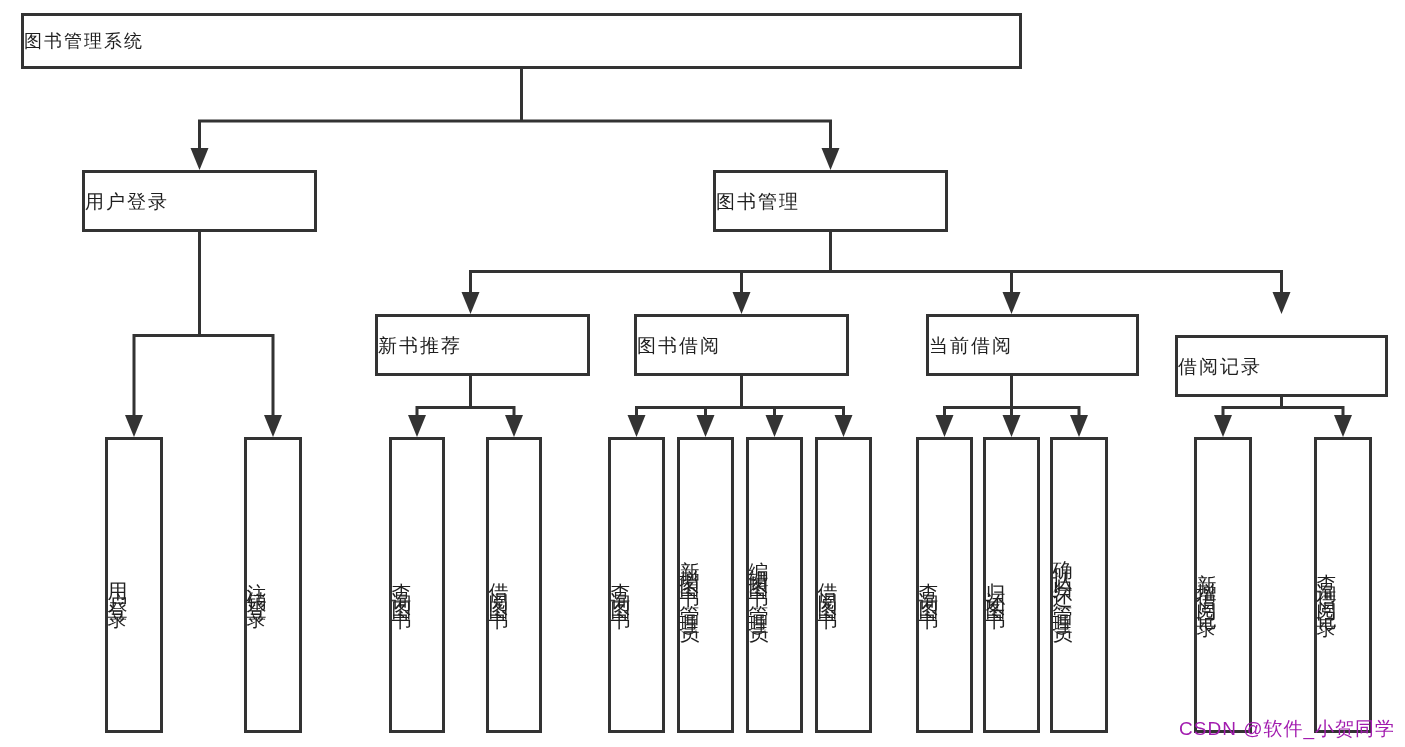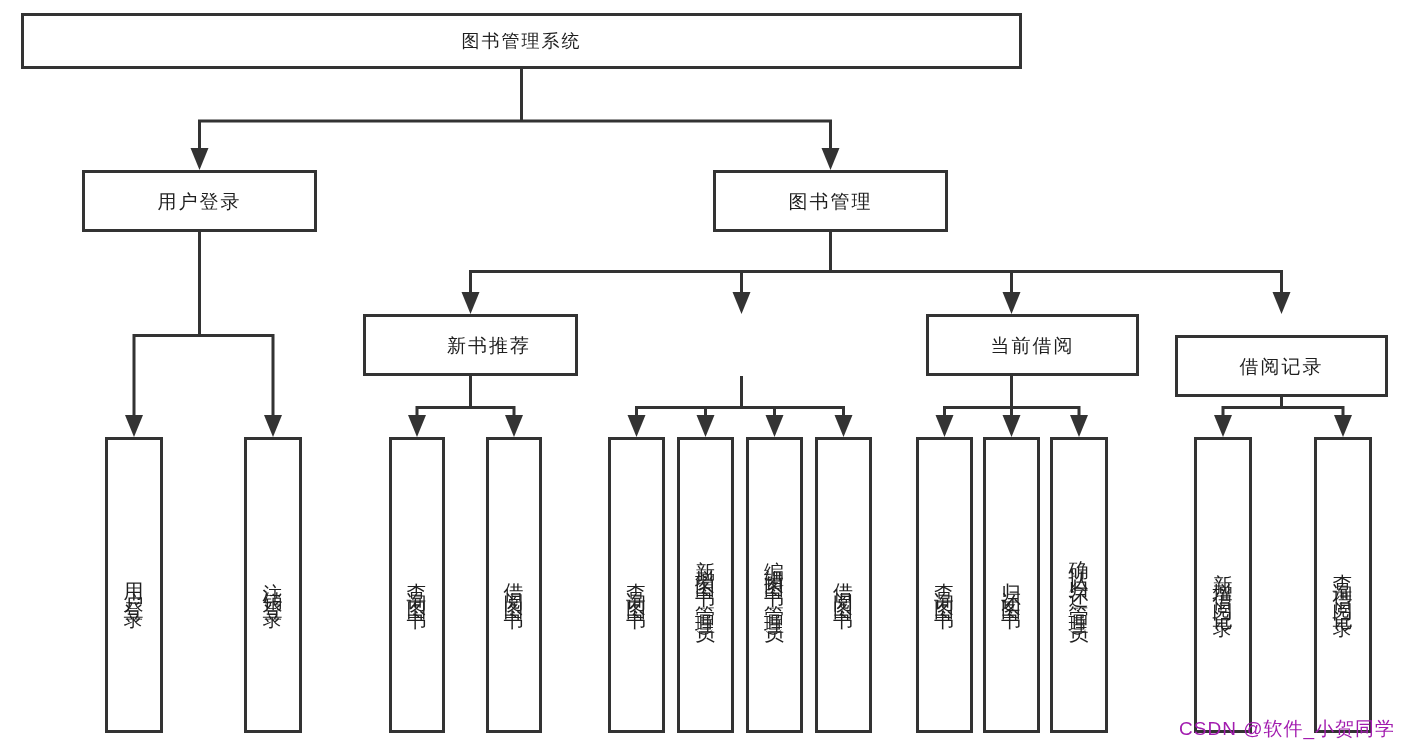--- a/index.html
+++ b/index.html
@@ -21,21 +21,21 @@
     top: 0;
     z-index: 1;
   }
   .box {
     position: absolute;
     box-sizing: border-box;
     border: 3px solid #333333;
     background: #ffffff;
     display: flex;
     align-items: center;
-    justify-content: center;
+    justify-content: flex-start;
     z-index: 2;
     color: #1f1f1f;
   }
   .box.h .lbl {
     font-size: 19px;
     letter-spacing: 2px;
     white-space: nowrap;
     line-height: 1;
   }
   .box.root .lbl {
@@ -109,22 +109,25 @@
     <span class="lbl">图书管理系统</span>
   </div>
 
   <div class="box h" style="left:82px;top:170px;width:235px;height:62px;">
     <span class="lbl">用户登录</span>
   </div>
   <div class="box h" style="left:713px;top:170px;width:235px;height:62px;">
     <span class="lbl">图书管理</span>
   </div>
 
-  <div class="box h" style="left:363px;top:314px;width:215px;height:62px;padding-left:37px;">
+  <div class="box h" style="left:375px;top:314px;width:215px;height:62px;">
     <span class="lbl">新书推荐</span>
+  </div>
+  <div class="box h" style="left:634px;top:314px;width:215px;height:62px;">
+    <span class="lbl">图书借阅</span>
   </div>
   <div class="box h" style="left:905px;top:314px;width:213px;height:62px;margin-left:21px;">
     <span class="lbl">当前借阅</span>
   </div>
   <div class="box h" style="left:1175px;top:314px;width:213px;height:62px;margin-top:21px;">
     <span class="lbl">借阅记录</span>
   </div>
 
   <div class="box v" style="left:105px;top:437px;width:58px;height:296px;">
     <span class="lbl">用户登录</span>

